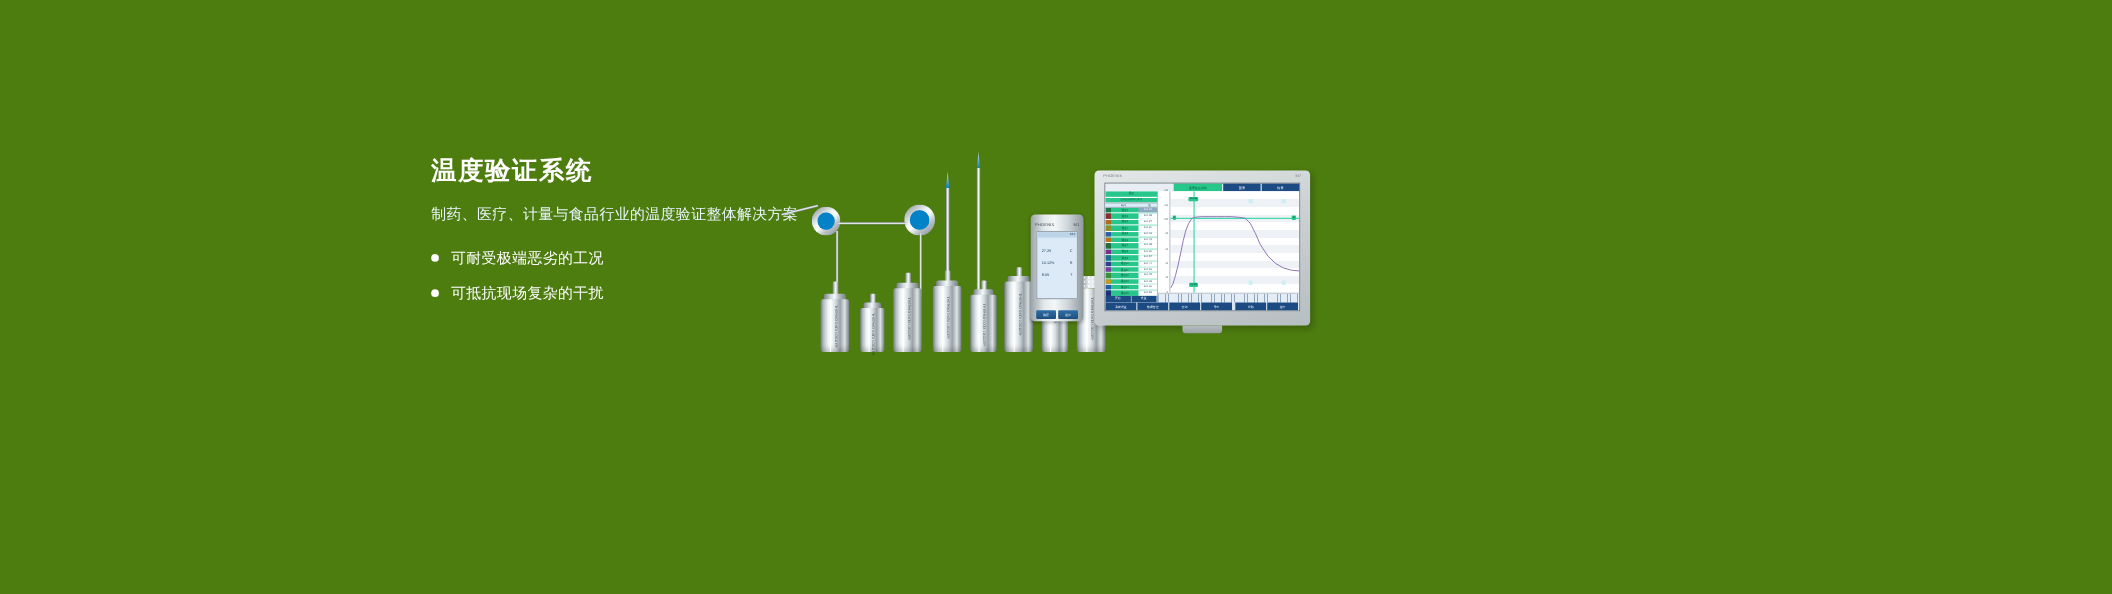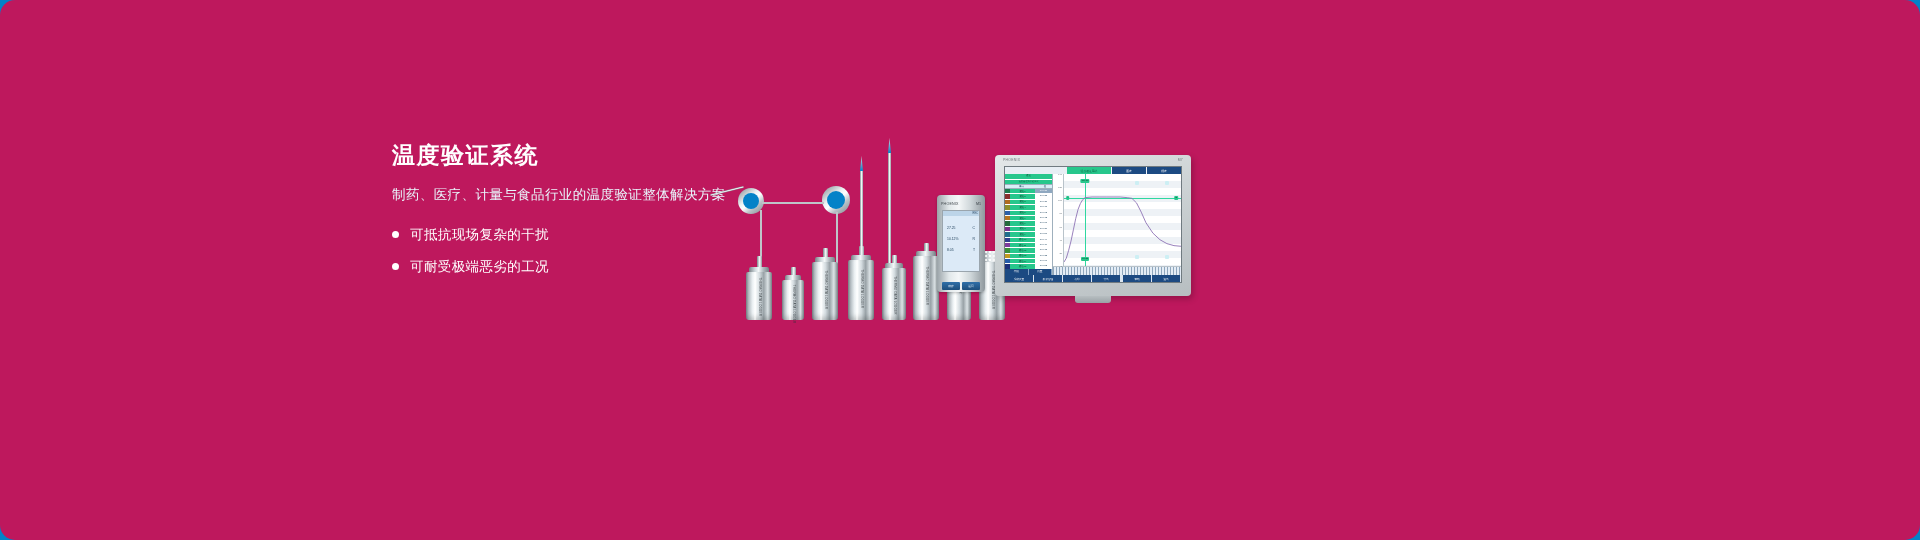--- a/index.html
+++ b/index.html
@@ -4,23 +4,22 @@
 <style>
   * { margin:0; padding:0; box-sizing:border-box; }
   html, body { width:1920px; height:540px; overflow:hidden; }
   body {
     font-family: "Liberation Sans", "DejaVu Sans", sans-serif;
     background: #0382c8;
     position: relative;
   }
   #banner {
     position:absolute; left:0; top:0; width:1920px; height:540px;
-    background:#be185d;
+    background:#4d7c0f;
     overflow:hidden;
-    border-radius:15px;
   }
   
   #text-block { position:absolute; left:392px; top:142px; width:420px; }
   #page-title {
     font-size:23px; font-weight:bold; color:#ffffff;
     letter-spacing:1.5px; line-height:1.2;
   }
   #subtitle {
     margin-top:16px; font-size:13.5px; color:#eaf6fd;
     letter-spacing:0.4px; white-space:nowrap;
@@ -239,25 +238,25 @@
 <body>
 
 <div id="banner">
 
   <div id="text-block">
     <div id="page-title">温度验证系统</div>
     <div id="subtitle">制药、医疗、计量与食品行业的温度验证整体解决方案</div>
     <div class="bullet-list">
       <div class="bullet-row">
         <span class="bullet-dot"></span>
-        <span class="bullet-text">可抵抗现场复杂的干扰</span>
+        <span class="bullet-text">可耐受极端恶劣的工况</span>
       </div>
       <div class="bullet-row">
         <span class="bullet-dot"></span>
-        <span class="bullet-text">可耐受极端恶劣的工况</span>
+        <span class="bullet-text">可抵抗现场复杂的干扰</span>
       </div>
     </div>
   </div>
 
   <div id="product-stage">
 
     <div class="needle" style="left:160px; height:150px;"></div>
     <div class="needle" style="left:188px; height:168px;"></div>
 
     <div class="coil" style="left:38px; top:78px; width:26px; height:26px;"></div>

